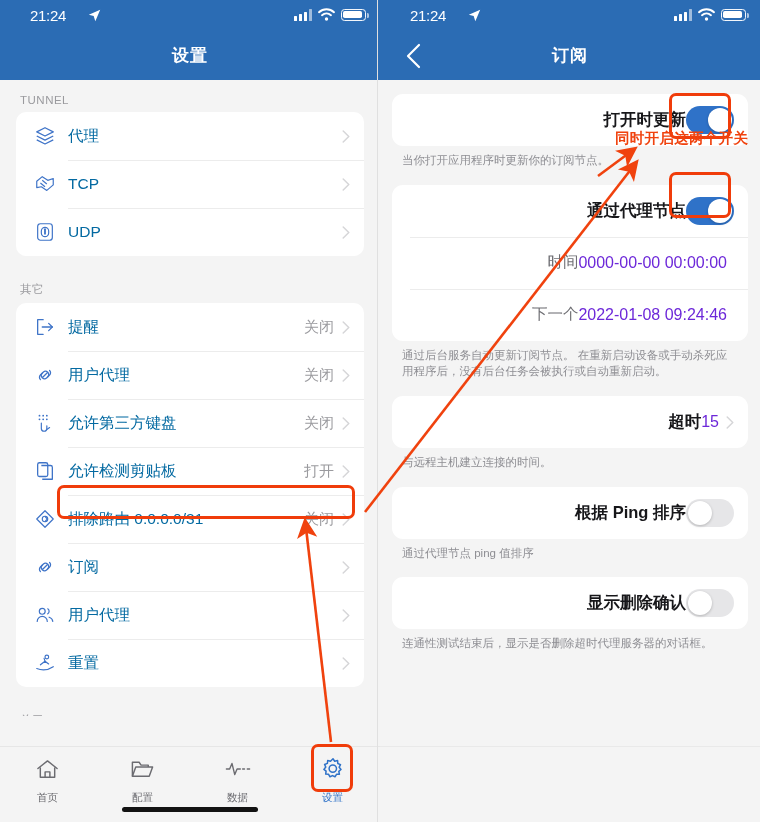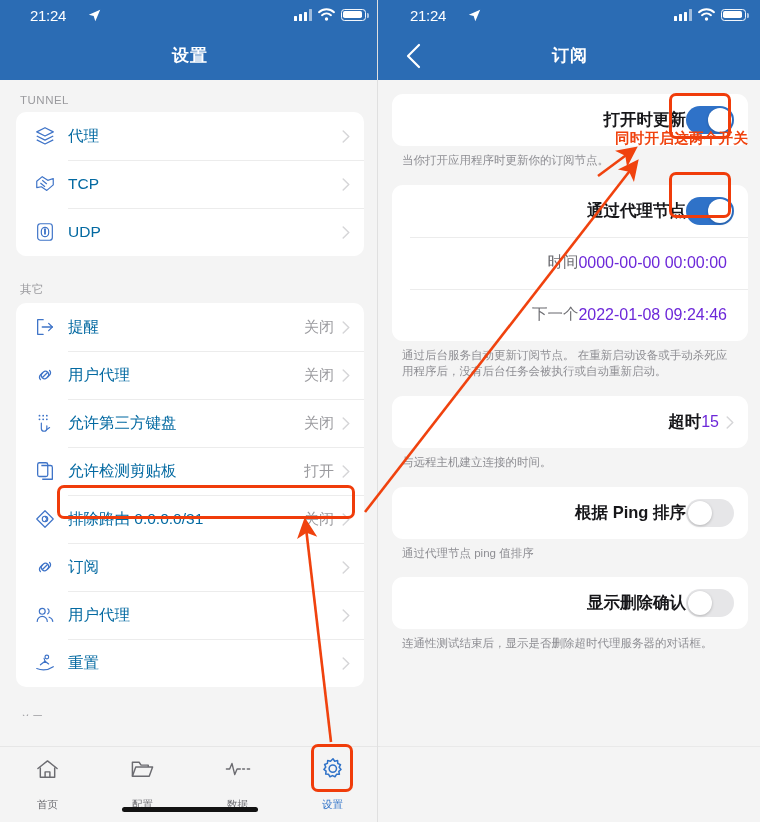--- a/index.html
+++ b/index.html
@@ -275,21 +275,21 @@
     display: flex;
     flex-direction: column;
     align-items: center;
     justify-content: flex-start;
     padding-top: 9px;
     cursor: pointer;
     color: #6b6b70;
   }
   .tab.active { color: #2f72c8; }
   .tab .t-ico { height: 26px; display: flex; align-items: center; }
-  .tab .t-lab { font-size: 10.5px; margin-top: 16px; }
+  .tab .t-lab { font-size: 10.5px; margin-top: 9px; }
   .home-indicator {
     position: absolute;
     left: 50%;
     transform: translateX(-50%);
     bottom: 10px;
     width: 136px;
     height: 5px;
     border-radius: 3px;
     background: #121212;
     z-index: 3;

